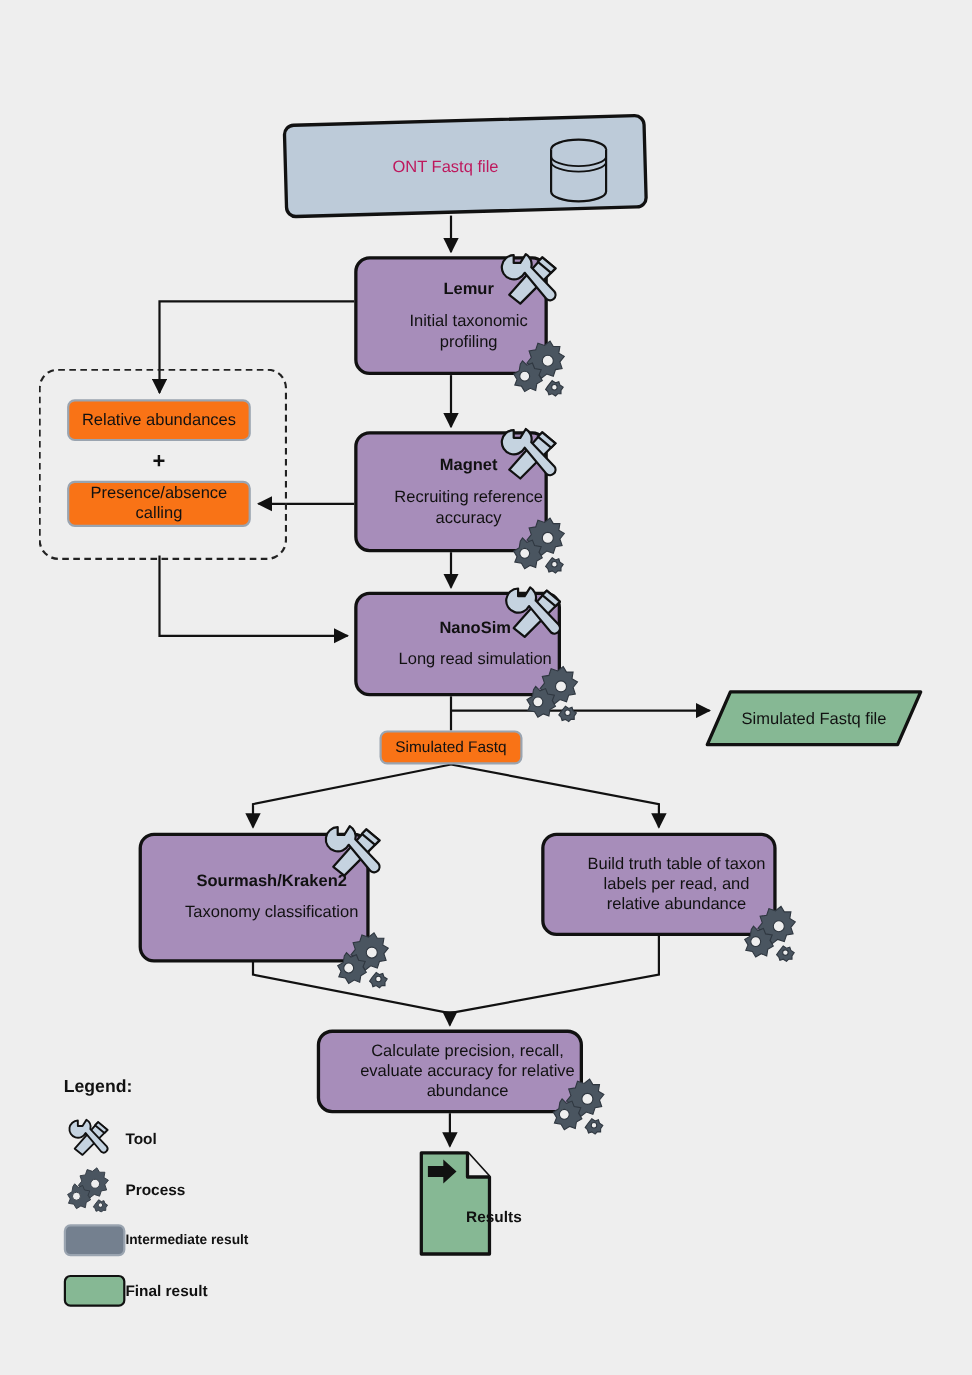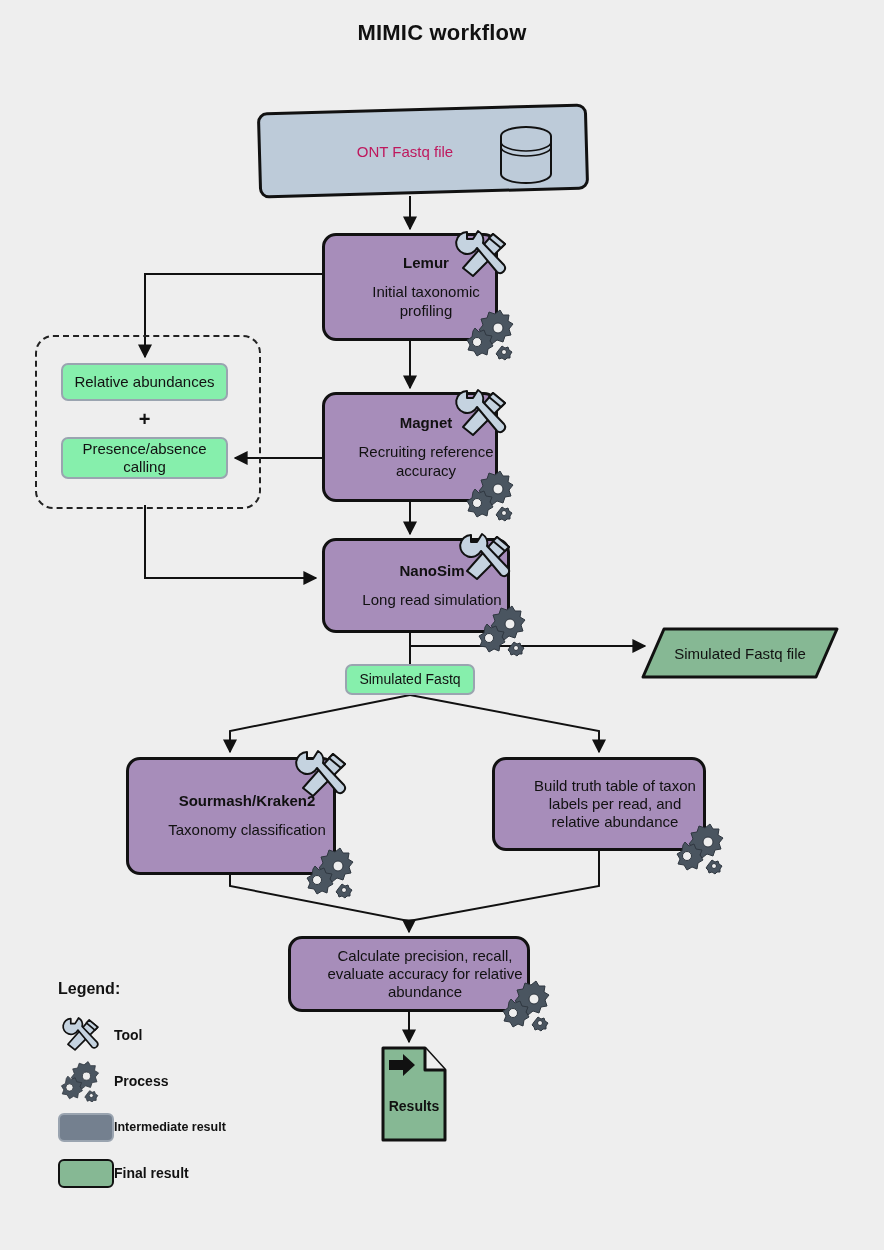--- a/index.html
+++ b/index.html
@@ -49,21 +49,21 @@
 
   .lemur{left:322px;top:233px;width:176px;height:108px;}
   .magnet{left:322px;top:392px;width:176px;height:110px;}
   .nanosim{left:322px;top:538px;width:188px;height:95px;}
   .sourmash{left:126px;top:757px;width:210px;height:118px;}
   .truthtable{left:492px;top:757px;width:214px;height:94px;}
   .calc{left:288px;top:936px;width:242px;height:76px;}
 
   
   .inter{
-    background:#86efac;border:2px solid #9aa4b0;border-radius:7px;
+    background:#f97316;border:2px solid #9aa4b0;border-radius:7px;
     display:flex;align-items:center;justify-content:center;text-align:center;
     color:#111;font-size:15px;line-height:1.2;
   }
   .relab{left:61px;top:363px;width:167px;height:38px;}
   .presabs{left:61px;top:437px;width:167px;height:42px;}
   .simfastq{left:345px;top:664px;width:130px;height:31px;font-size:14px;}
   .plus{
     position:absolute;left:61px;top:404px;width:167px;height:30px;
     display:flex;align-items:center;justify-content:center;
     font-size:20px;font-weight:bold;color:#111;
@@ -77,42 +77,41 @@
   .simfile{left:640px;top:626px;width:200px;height:54px;}
   .simfile svg{display:block;}
   .simfile .lbl{
     position:absolute;left:0;top:0;width:200px;height:54px;
     display:flex;align-items:center;justify-content:center;
     font-size:15px;color:#111;
   }
   .results{left:381px;top:1046px;width:66px;height:96px;}
   .results .lbl{
     position:absolute;left:0;top:52px;width:66px;text-align:center;
-    font-size:14px;font-weight:bold;color:#111;
+    font-size:14px;font-weight:bold;color:#111;padding-left:35px;
   }
 
   
   .legend{position:absolute;left:58px;top:980px;width:260px;}
   .legend .lg-title{font-size:16px;font-weight:bold;color:#111;margin-bottom:14px;}
   .lg-row{display:flex;align-items:center;height:46px;}
   .lg-row .lg-ico{width:56px;display:flex;align-items:center;justify-content:flex-start;}
   .lg-row .lg-txt{font-size:14px;font-weight:bold;color:#111;}
   .lg-row.small .lg-txt{font-size:12.5px;}
   .sw{width:56px;height:25px;border-radius:6px;}
   .sw.inter-sw{background:#74808f;border:2px solid #9aa4b0;}
   .sw.final-sw{background:#86b894;border:2px solid #111;}
 
   .icon-abs{position:absolute;}
 </style>
 </head>
 <body>
 
 <div id="canvas">
 
-  <div class="title">MIMIC workflow</div>
 
   <svg class="edges" viewBox="0 0 884 1250">
     <defs>
       <marker id="arrow" viewBox="0 0 10 10" refX="9" refY="5" markerWidth="7" markerHeight="7" orient="auto-start-reverse">
         <path d="M 0 0 L 10 5 L 0 10 z" fill="#111"></path>
       </marker>
     </defs>
     <g stroke="#111" stroke-width="2" fill="none">
 
       <path d="M 410 196 L 410 229" marker-end="url(#arrow)"></path>

